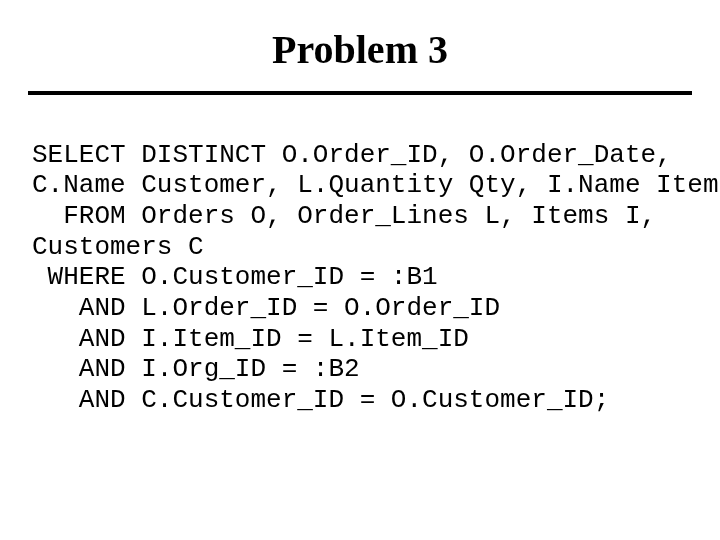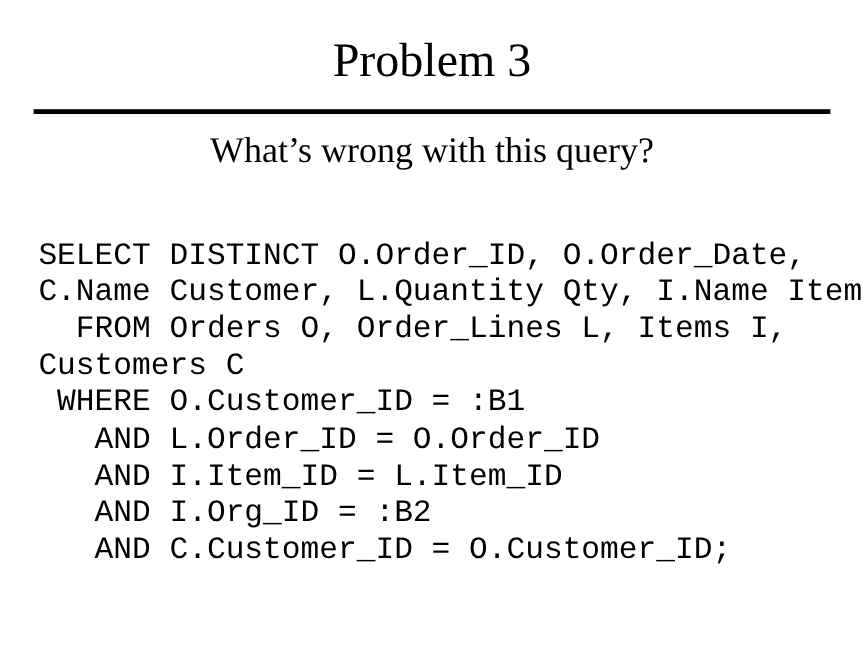--- a/index.html
+++ b/index.html
@@ -10,21 +10,21 @@
     font-family: "Times New Roman", Times, serif;
     color: #000;
   }
   .slide {
     width: 720px;
     height: 540px;
     padding: 18px 28px 0 28px;
   }
   .title {
     font-size: 40px;
-    font-weight: 400;
+    font-weight: 700;
     text-align: center;
     margin-top: 8px;
     margin-bottom: 18px;
   }
   .hr {
     border: none;
     border-top: 4px solid #000;
     margin: 0 0 14px 0;
   }
   .subtitle {
@@ -40,21 +40,20 @@
     white-space: pre;
     padding-left: 4px;
   }
 </style>
 </head>
 <body>
 
 <div class="slide">
   <h1 class="title">Problem 3</h1>
   <hr class="hr">
-  <h2 class="subtitle">What’s wrong with this query?</h2>
   <div class="code">
 <span>SELECT DISTINCT O.Order_ID, O.Order_Date,</span>
 <span>C.Name Customer, L.Quantity Qty, I.Name Item</span>
 <span>  FROM Orders O, Order_Lines L, Items I,</span>
 <span>Customers C</span>
 <span> WHERE O.Customer_ID = :B1</span>
 <span>   AND L.Order_ID = O.Order_ID</span>
 <span>   AND I.Item_ID = L.Item_ID</span>
 <span>   AND I.Org_ID = :B2</span>
 <span>   AND C.Customer_ID = O.Customer_ID;</span>

